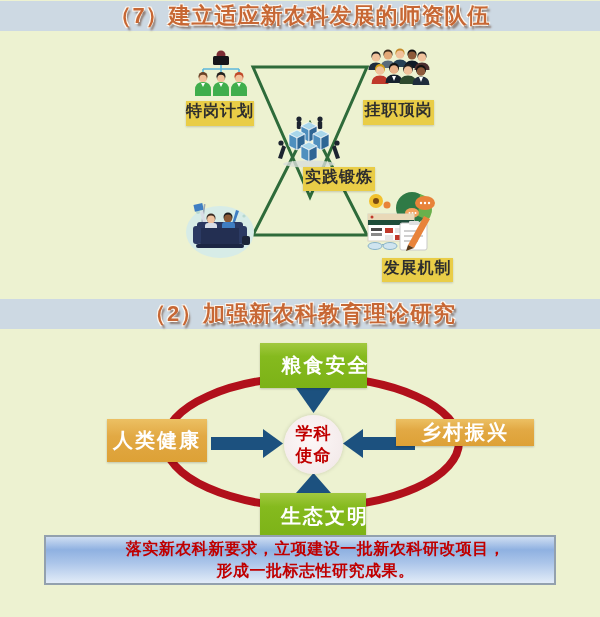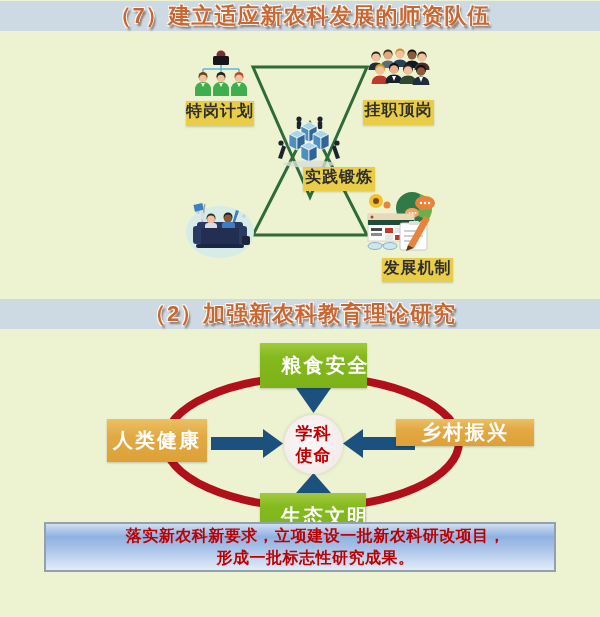--- a/index.html
+++ b/index.html
@@ -35,21 +35,21 @@
   .green-box  { background:linear-gradient(180deg,#a2c940 0%,#85ba1e 30%,#7cb217 100%);padding-left:24px; }
   .orange-box { background:linear-gradient(180deg,#ecc063 0%,#e2a944 40%,#dda136 100%); }
   .center-circle {
     position:absolute; border-radius:50%;
     background:radial-gradient(circle at 45% 40%, #fdf8f8 0%, #f4ebeb 70%, #eadfdf 100%);
     display:flex; flex-direction:column; align-items:center; justify-content:center;
     color:#c00000; font-weight:bold; font-size:17px; line-height:1.25; letter-spacing:1px;
     box-shadow:0 0 4px rgba(0,0,0,.15);
   }
   .footer-box {
-    position:absolute; left:44px; top:522px; width:512px; height:50px;
+    position:absolute; left:44px; top:535px; width:512px; height:50px;
     border:2px solid #93a1ae;
     background:linear-gradient(180deg,#cfdef2 0%,#8fb1e1 28%,#aac4e9 55%,#e2ecf8 100%);
     display:flex; flex-direction:column; align-items:center; justify-content:center;
     color:#c00000; font-weight:bold; font-size:16px; line-height:1.35;
     letter-spacing:.5px; text-align:center; white-space:nowrap;padding-left:31px;
   }
 </style>
 </head>
 <body>
 

